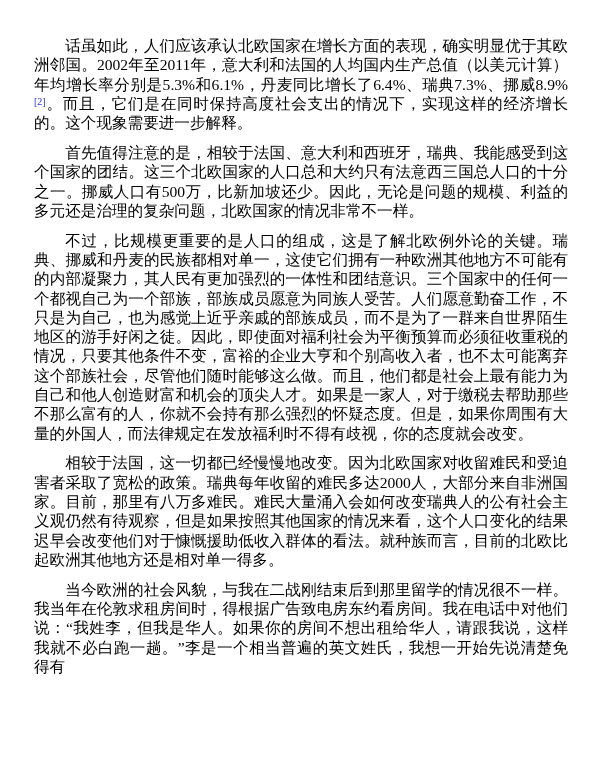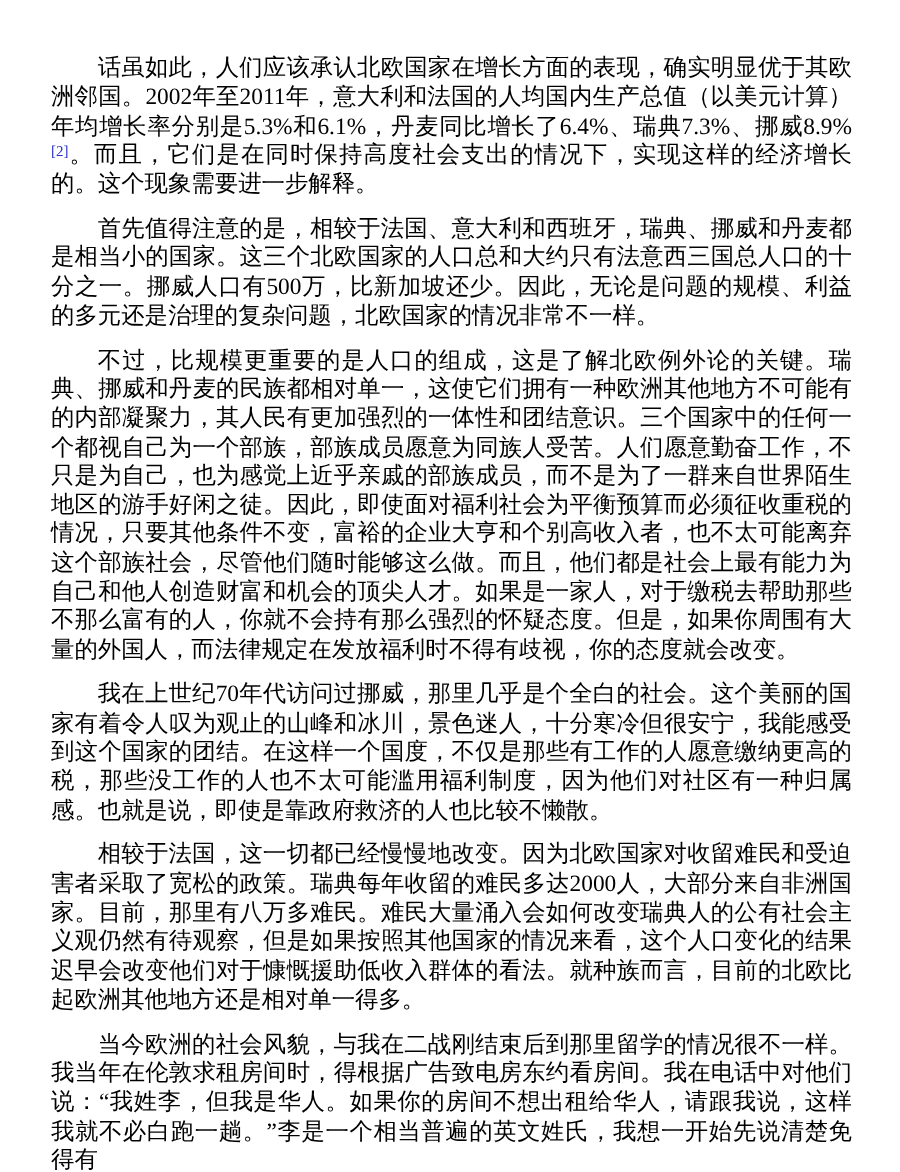--- a/index.html
+++ b/index.html
@@ -38,23 +38,22 @@
     cursor: pointer;
   }
 </style>
 </head>
 <body>
 
 <div class="page">
 
   <p class="para"><span>话虽如此，人们应该承认北欧国家在增长方面的表现，确实明显优于其欧洲邻国。2002年至2011年，意大利和法国的人均国内生产总值（以美元计算）年均增长率分别是5.3%和6.1%，丹麦同比增长了6.4%、瑞典7.3%、挪威8.9%</span><sup class="fnref">[2]</sup><span>。而且，它们是在同时保持高度社会支出的情况下，实现这样的经济增长的。这个现象需要进一步解释。</span></p>
 
-  <p class="para"><span>首先值得注意的是，相较于法国、意大利和西班牙，瑞典、挪威和丹麦都是相当小的国家。这三个北欧国家的人口总和大约只有法意西三国总人口的十分之一。挪威人口有500万，比新加坡还少。因此，无论是问题的规模、利益的多元还是治理的复杂问题，北欧国家的情况非常不一样。</span></p>
+  <p class="para"><span>首先值得注意的是，相较于法国、意大利和西班牙，瑞典、我能感受到这个国家的团结。这三个北欧国家的人口总和大约只有法意西三国总人口的十分之一。挪威人口有500万，比新加坡还少。因此，无论是问题的规模、利益的多元还是治理的复杂问题，北欧国家的情况非常不一样。</span></p>
 
   <p class="para"><span>不过，比规模更重要的是人口的组成，这是了解北欧例外论的关键。瑞典、挪威和丹麦的民族都相对单一，这使它们拥有一种欧洲其他地方不可能有的内部凝聚力，其人民有更加强烈的一体性和团结意识。三个国家中的任何一个都视自己为一个部族，部族成员愿意为同族人受苦。人们愿意勤奋工作，不只是为自己，也为感觉上近乎亲戚的部族成员，而不是为了一群来自世界陌生地区的游手好闲之徒。因此，即使面对福利社会为平衡预算而必须征收重税的情况，只要其他条件不变，富裕的企业大亨和个别高收入者，也不太可能离弃这个部族社会，尽管他们随时能够这么做。而且，他们都是社会上最有能力为自己和他人创造财富和机会的顶尖人才。如果是一家人，对于缴税去帮助那些不那么富有的人，你就不会持有那么强烈的怀疑态度。但是，如果你周围有大量的外国人，而法律规定在发放福利时不得有歧视，你的态度就会改变。</span></p>
 
-  <p class="para"><span>我在上世纪70年代访问过挪威，那里几乎是个全白的社会。这个美丽的国家有着令人叹为观止的山峰和冰川，景色迷人，十分寒冷但很安宁，我能感受到这个国家的团结。在这样一个国度，不仅是那些有工作的人愿意缴纳更高的税，那些没工作的人也不太可能滥用福利制度，因为他们对社区有一种归属感。也就是说，即使是靠政府救济的人也比较不懒散。</span></p>
 
   <p class="para"><span>相较于法国，这一切都已经慢慢地改变。因为北欧国家对收留难民和受迫害者采取了宽松的政策。瑞典每年收留的难民多达2000人，大部分来自非洲国家。目前，那里有八万多难民。难民大量涌入会如何改变瑞典人的公有社会主义观仍然有待观察，但是如果按照其他国家的情况来看，这个人口变化的结果迟早会改变他们对于慷慨援助低收入群体的看法。就种族而言，目前的北欧比起欧洲其他地方还是相对单一得多。</span></p>
 
   <p class="para"><span>当今欧洲的社会风貌，与我在二战刚结束后到那里留学的情况很不一样。我当年在伦敦求租房间时，得根据广告致电房东约看房间。我在电话中对他们说：“我姓李，但我是华人。如果你的房间不想出租给华人，请跟我说，这样我就不必白跑一趟。”李是一个相当普遍的英文姓氏，我想一开始先说清楚免得有</span></p>
 
 </div>
 
 </body></html>

